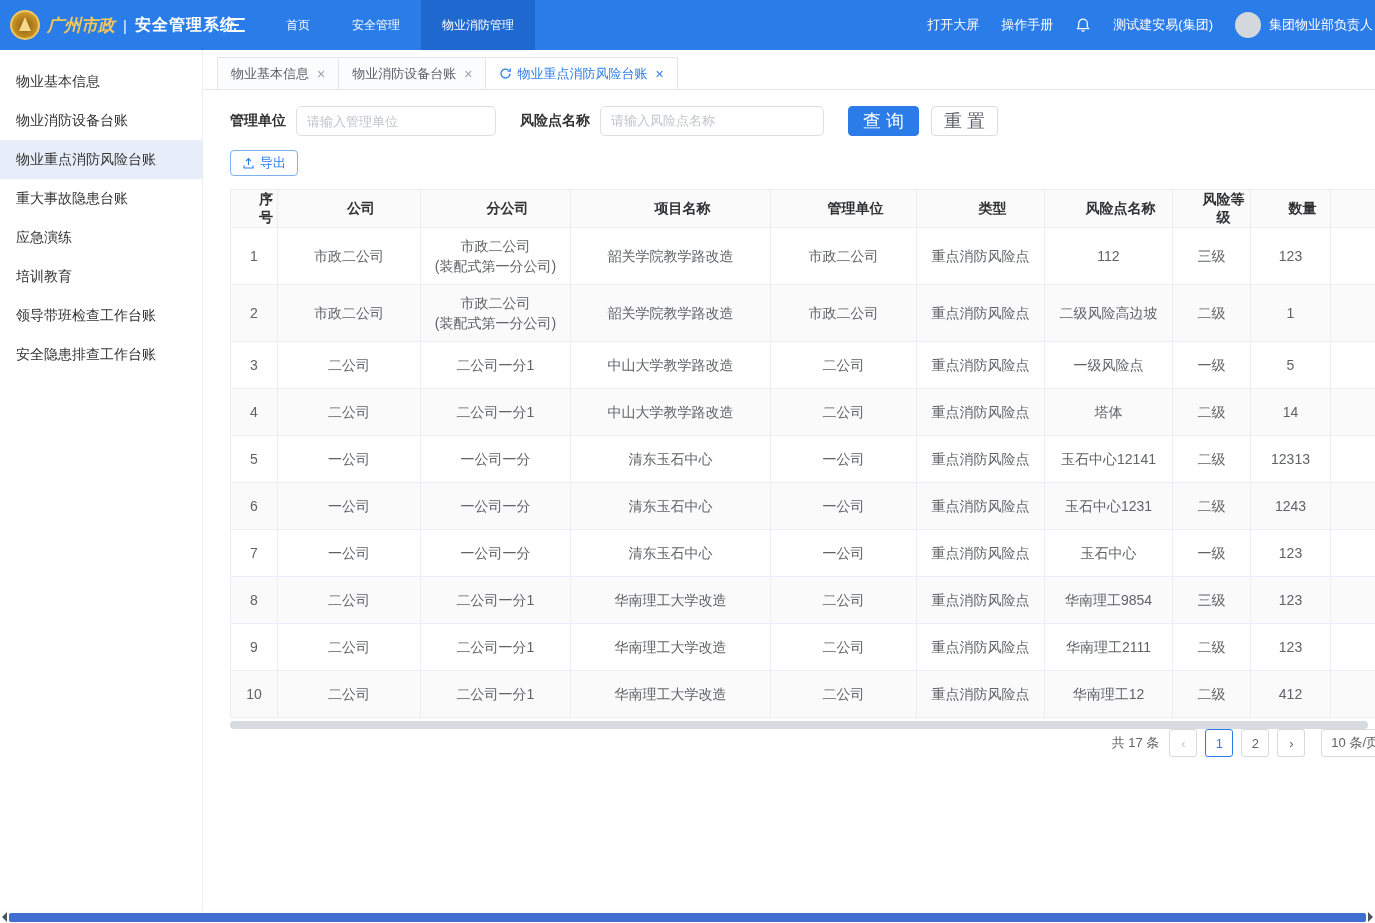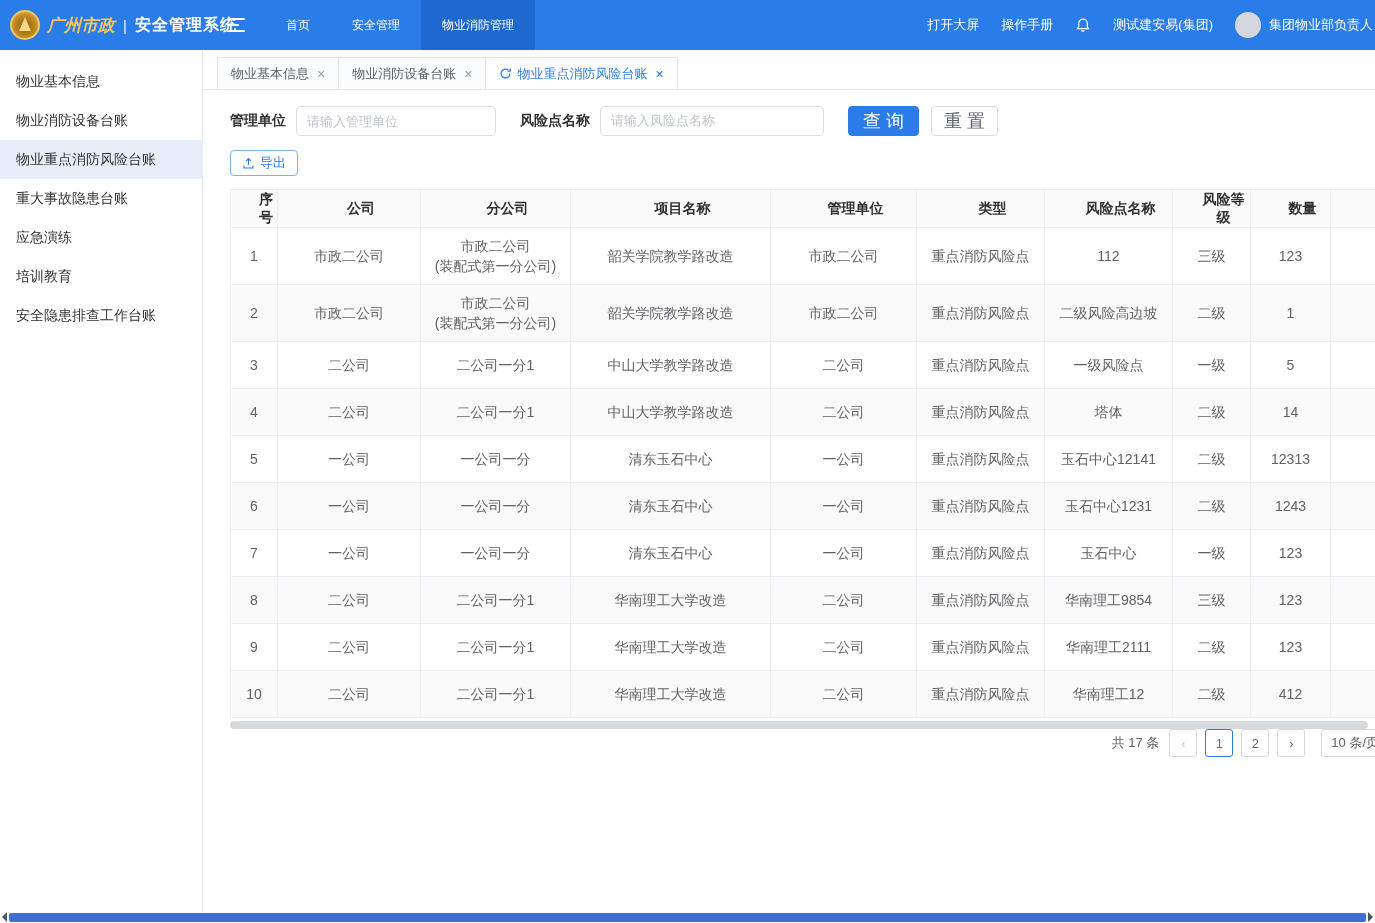--- a/index.html
+++ b/index.html
@@ -145,20 +145,21 @@
   </header>
 
   <div class="main">
     <aside class="sidebar">
       <div class="side-item">物业基本信息</div>
       <div class="side-item">物业消防设备台账</div>
       <div class="side-item active">物业重点消防风险台账</div>
       <div class="side-item">重大事故隐患台账</div>
       <div class="side-item">应急演练</div>
       <div class="side-item">培训教育</div>
+      <div class="side-item">领导带班检查工作台账</div>
       <div class="side-item">安全隐患排查工作台账</div>
     </aside>
 
     <section class="content">
 
       <div class="tabbar">
         <div class="tab">
           <span>物业基本信息</span>
           <span class="tab-close">×</span>
         </div>

